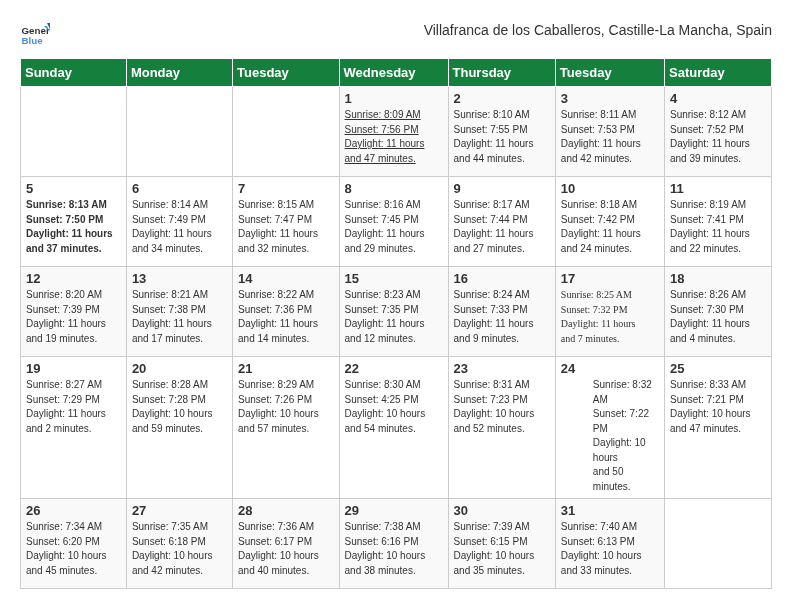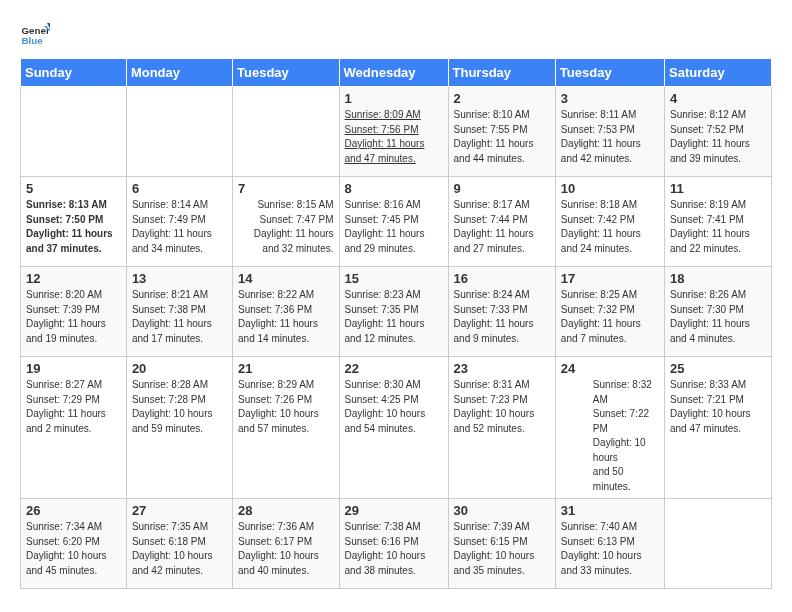--- a/index.html
+++ b/index.html
@@ -37,21 +37,21 @@
       font-size: 14px;
       color: #333;
       margin-top: 2px;
     }
     .calendar {
       width: 100%;
       border-collapse: collapse;
       margin-top: 8px;
     }
     .calendar thead th {
-      background-color: #3b82f6;
+      background-color: #15803d;
       color: #fff;
       padding: 6px 4px;
       font-size: 13px;
       text-align: left;
       border: 1px solid #fff;
     }
     .calendar tbody td {
       vertical-align: top;
       border: 1px solid #ccc;
       padding: 4px 5px;
@@ -85,20 +85,21 @@
 <div class="header">
   <div class="logo">
     <svg class="logo-icon" viewBox="0 0 40 40" xmlns="http://www.w3.org/2000/svg">
       <text x="2" y="18" font-size="13" font-weight="bold" fill="#333" font-family="Arial">General</text>
       <text x="2" y="32" font-size="13" font-weight="bold" fill="#4a90d9" font-family="Arial">Blue</text>
       <polygon points="32,8 40,16 36,8" fill="#4a90d9"></polygon>
       <polygon points="36,4 40,12 40,4" fill="#2a5fa5"></polygon>
     </svg>
   </div>
   <div class="title-block">
+    <div class="subtitle">Villafranca de los Caballeros, Castille-La Mancha, Spain</div>
   </div>
 </div>
 
 <table class="calendar">
   <thead>
     <tr>
     <th>Sunday</th>
         <th>Monday</th>
         <th>Tuesday</th>
         <th>Wednesday</th>
@@ -151,21 +152,21 @@
         </td>
         <td>
           <span class="day-number">6</span>
           <div class="day-info" style="white-space: pre-line;">Sunrise: 8:14 AM
 Sunset: 7:49 PM
 Daylight: 11 hours
 and 34 minutes.</div>
         </td>
         <td>
           <span class="day-number">7</span>
-          <div class="day-info" style="white-space: pre-line; text-align: right;">Sunrise: 8:15 AM
+          <div class="day-info" style="white-space: pre-line;">Sunrise: 8:15 AM
 Sunset: 7:47 PM
 Daylight: 11 hours
 and 32 minutes.</div>
         </td>
         <td>
           <span class="day-number">8</span>
           <div class="day-info" style="white-space: pre-line;">Sunrise: 8:16 AM
 Sunset: 7:45 PM
 Daylight: 11 hours
 and 29 minutes.</div>
@@ -223,21 +224,21 @@
         </td>
         <td>
           <span class="day-number">16</span>
           <div class="day-info" style="white-space: pre-line;">Sunrise: 8:24 AM
 Sunset: 7:33 PM
 Daylight: 11 hours
 and 9 minutes.</div>
         </td>
         <td>
           <span class="day-number">17</span>
-          <div class="day-info" style="white-space: pre-line;">Sunrise: 8:25 AM
+          <div class="day-info" style="white-space: pre-line; font-family: Liberation Serif, serif;">Sunrise: 8:25 AM
 Sunset: 7:32 PM
 Daylight: 11 hours
 and 7 minutes.</div>
         </td>
         <td>
           <span class="day-number">18</span>
           <div class="day-info" style="white-space: pre-line;">Sunrise: 8:26 AM
 Sunset: 7:30 PM
 Daylight: 11 hours
 and 4 minutes.</div>

